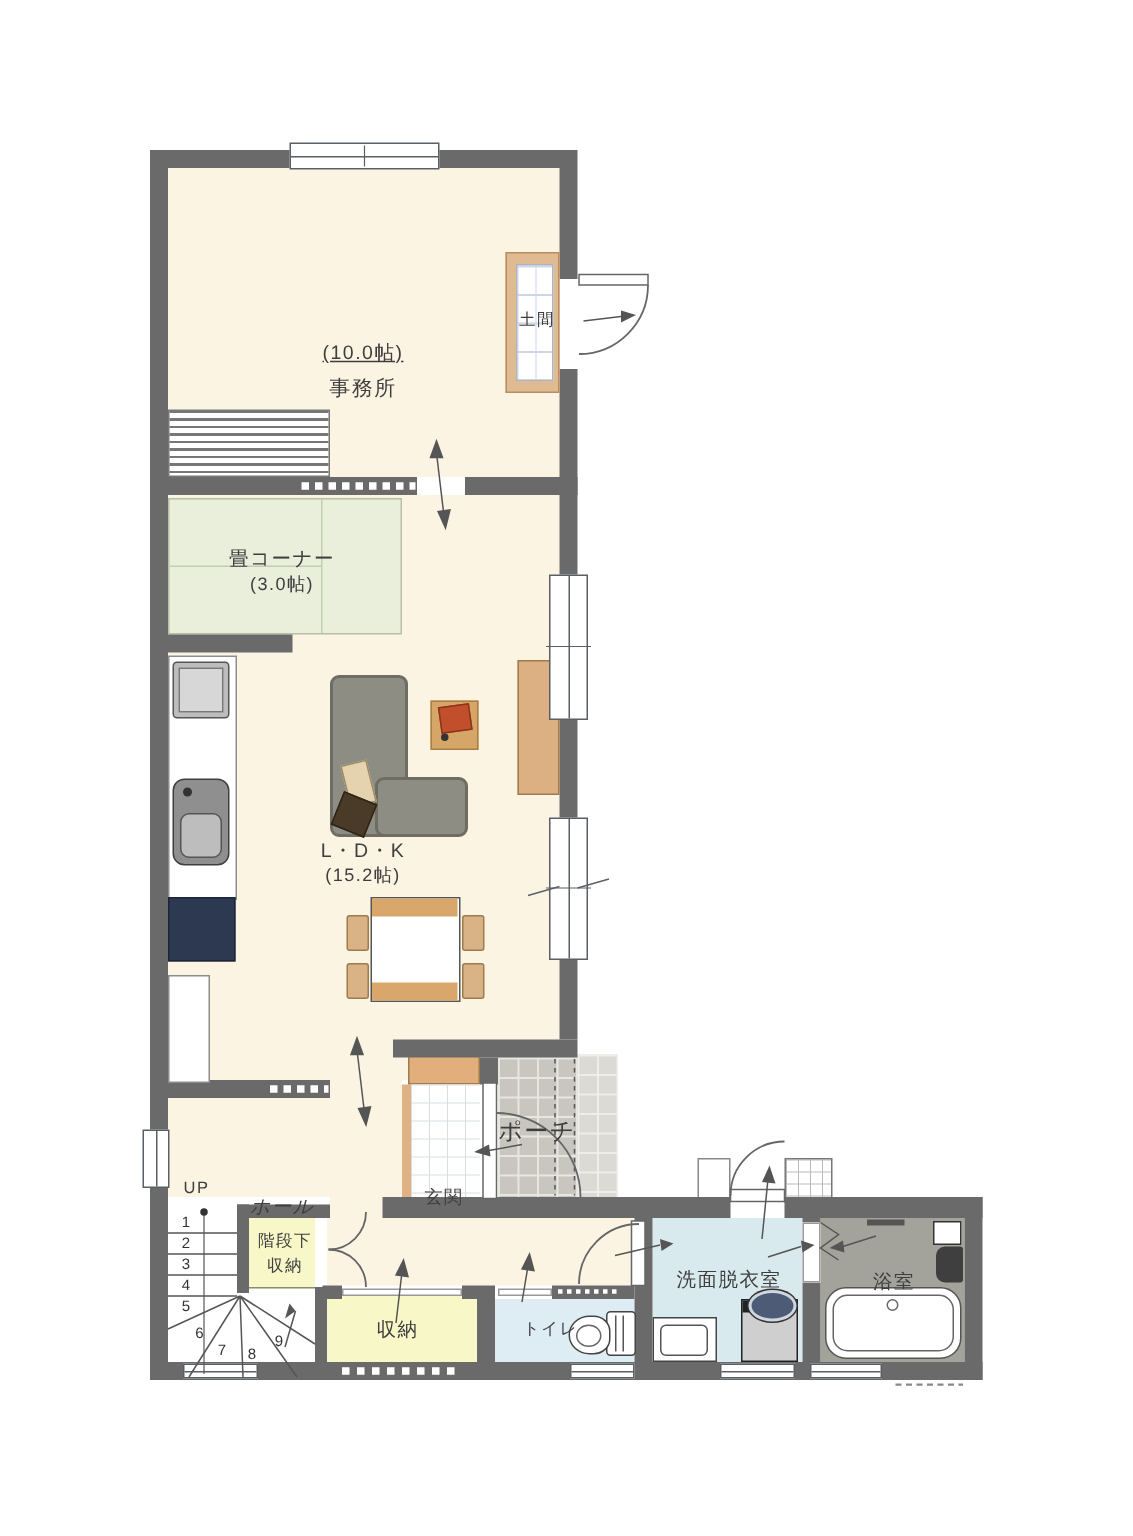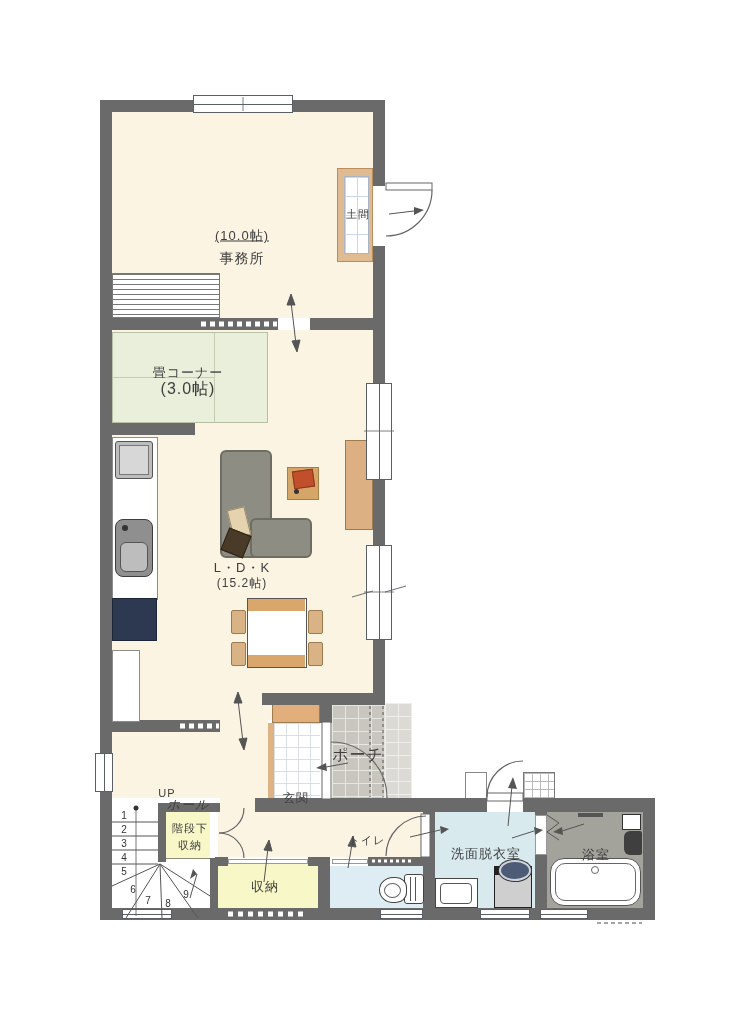--- a/index.html
+++ b/index.html
@@ -253,31 +253,31 @@
     <polygon points="562,827 553,832 563,835" fill="#555"></polygon>
 
     <path d="M364 431 H394 M364 592 H394 M243 97 V111" stroke="#5a5f66" stroke-width="0.8" fill="none"></path>
     <path d="M352 597 L373 591 M385 592 L406 586" stroke="#5a5f66" stroke-width="0.9" fill="none"></path>
   </svg>
 
   <span class="lbl" style="left:242px;top:218px;font-size:14px;margin-top:40px;">事務所</span>
   <span class="lbl" style="left:242px;top:235px;font-size:13px;text-decoration:underline;">(10.0帖)</span>
   <span class="lbl sm" style="left:358px;top:214px;text-align:right;">土間</span>
   <span class="lbl" style="left:188px;top:372px;">畳コーナー</span>
-  <span class="lbl" style="left:188px;top:389px;font-size:16px;">(3.0帖)</span>
+  <span class="lbl" style="left:188px;top:389px;font-size:12px;">(3.0帖)</span>
   <span class="lbl" style="left:242px;top:567px;">L・D・K</span>
   <span class="lbl" style="left:242px;top:583px;font-size:12px;">(15.2帖)</span>
   <span class="lbl" style="left:188px;top:804px;font-style:italic;">ホール</span>
-  <span class="lbl sm" style="left:131px;top:793px;margin-left:36px;">UP</span>
+  <span class="lbl sm" style="left:131px;top:793px;">UP</span>
   <span class="lbl" style="left:296px;top:798px;font-size:12px;">玄関</span>
   <span class="lbl" style="left:358px;top:755px;font-size:16px;">ポーチ</span>
   <span class="lbl sm" style="left:190px;top:828px;">階段下</span>
   <span class="lbl sm" style="left:190px;top:845px;">収納</span>
   <span class="lbl" style="left:265px;top:886px;">収納</span>
-  <span class="lbl sm" style="left:367px;top:840px;">トイレ</span>
+  <span class="lbl sm" style="left:367px;top:887px;">トイレ</span>
   <span class="lbl" style="left:486px;top:853px;">洗面脱衣室</span>
   <span class="lbl" style="left:596px;top:854px;">浴室</span>
 
   <span class="lbl num" style="left:124px;top:816px;">1</span>
   <span class="lbl num" style="left:124px;top:830px;">2</span>
   <span class="lbl num" style="left:124px;top:844px;">3</span>
   <span class="lbl num" style="left:124px;top:858px;">4</span>
   <span class="lbl num" style="left:124px;top:872px;">5</span>
   <span class="lbl num" style="left:133px;top:890px;">6</span>
   <span class="lbl num" style="left:148px;top:901px;">7</span>

